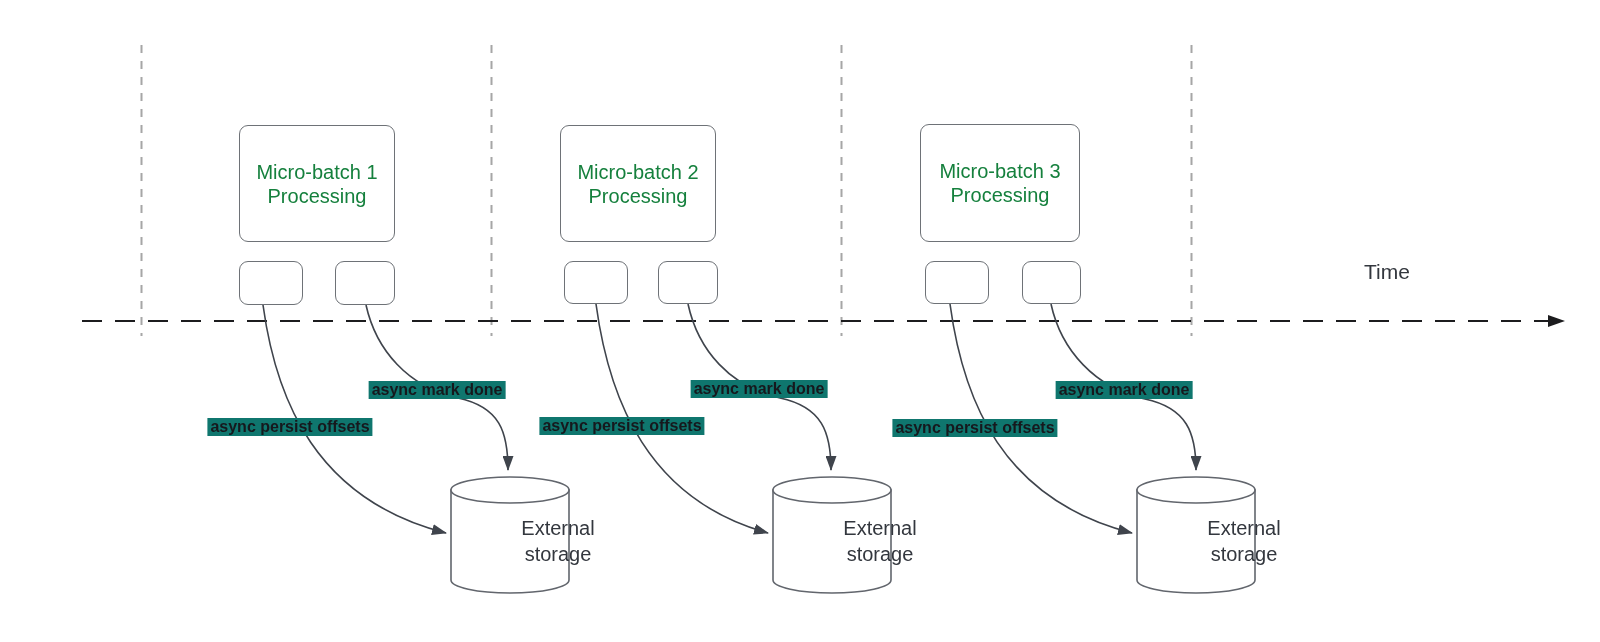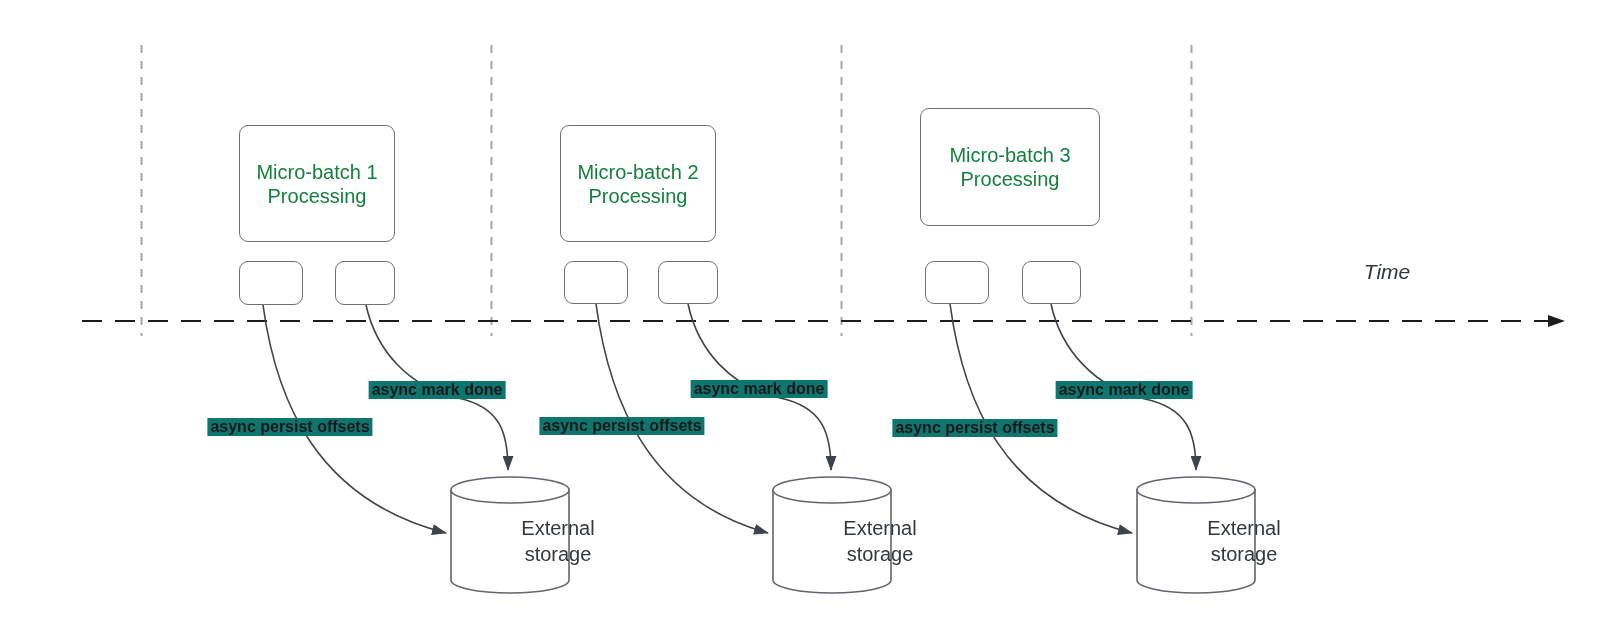--- a/index.html
+++ b/index.html
@@ -56,21 +56,20 @@
     line-height: 26px;
     color: #33373e;
     margin-left: 48px;
   }
   .time-label {
     position: absolute;
     transform: translate(-50%, -50%);
     font-size: 21px;
     color: #33373e;
     white-space: nowrap;
-    font-style: italic;
   }
 </style>
 </head>
 <body>
 
 <div id="canvas">
 
   <svg id="diagram-svg" viewBox="0 0 1600 642" xmlns="http://www.w3.org/2000/svg">
     <defs>
       <marker id="arrow-dark" markerUnits="userSpaceOnUse" markerWidth="15" markerHeight="11" refX="14" refY="5.5" orient="auto">
@@ -132,21 +131,21 @@
   </div>
   <div class="sbox" style="left:564px; top:261px; width:64px; height:43px;"></div>
   <div class="sbox" style="left:658px; top:261px; width:60px; height:43px;"></div>
   <div class="edge-label" style="left:622px; top:426px;">async persist offsets</div>
   <div class="edge-label" style="left:759px; top:389px;">async mark done</div>
   <div class="storage-label" style="left:832px; top:541px;">
     <div>External</div>
     <div>storage</div>
   </div>
 
-  <div class="mbox" style="left:920px; top:108px; width:180px; height:118px;align-items:center;">
+  <div class="mbox" style="left:920px; top:124px; width:160px; height:118px;align-items:center;">
     <div>Micro-batch 3</div>
     <div>Processing</div>
   </div>
   <div class="sbox" style="left:925px; top:261px; width:64px; height:43px;"></div>
   <div class="sbox" style="left:1022px; top:261px; width:59px; height:43px;"></div>
   <div class="edge-label" style="left:975px; top:428px;">async persist offsets</div>
   <div class="edge-label" style="left:1124px; top:390px;">async mark done</div>
   <div class="storage-label" style="left:1196px; top:541px;">
     <div>External</div>
     <div>storage</div>

